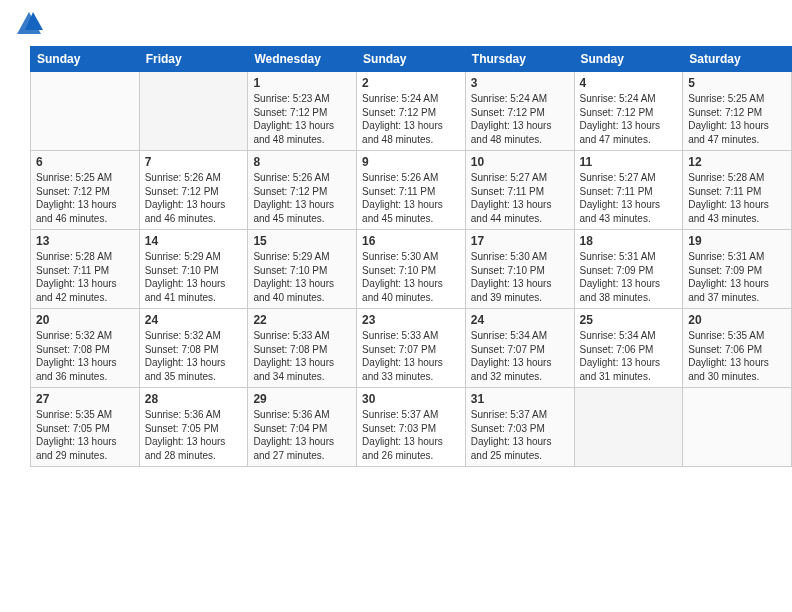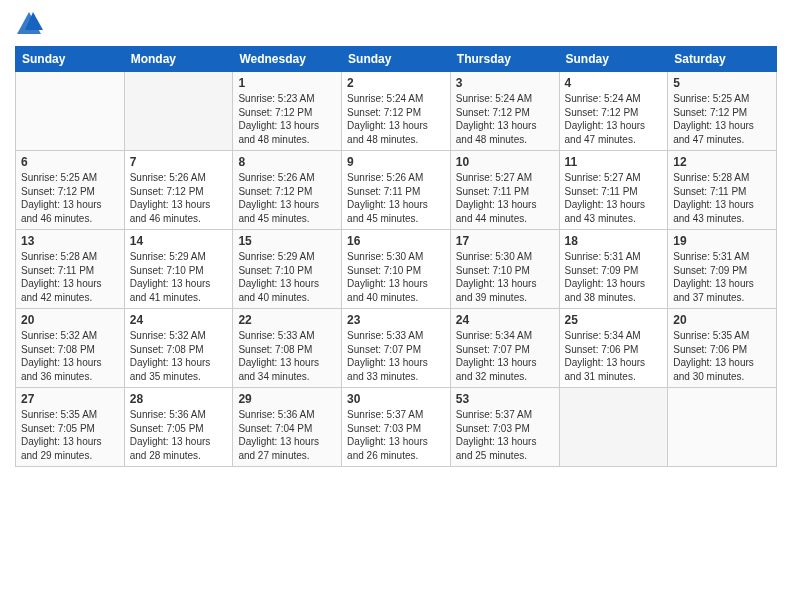--- a/index.html
+++ b/index.html
@@ -50,20 +50,21 @@
       line-height: 1.1;
     }
     .title-location {
       font-size: 14px;
       color: #333;
     }
     .calendar {
       width: 100%;
       border-collapse: collapse;
       table-layout: fixed;
+      margin-left: 15px;
     }
     .calendar th {
       background: #1565C0;
       color: #fff;
       text-align: left;
       padding: 5px 6px;
       font-size: 12px;
       font-weight: bold;
       border: 1px solid #1565C0;
     }
@@ -115,21 +116,21 @@
     <div class="title-block">
       <div class="title-month"></div>
       <div class="title-location"></div>
     </div>
   </div>
 
   <table class="calendar">
     <thead>
       <tr>
       <th>Sunday</th>
-          <th>Monday</th>
+          <th>Friday</th>
           <th>Wednesday</th>
           <th>Sunday</th>
           <th>Thursday</th>
           <th>Sunday</th>
           <th>Saturday</th>
         </tr>
     </thead>
     <tbody id="calendar-body">
     <tr class="week-row">
           <td class="empty"></td>
@@ -346,21 +347,21 @@
 and 27 minutes.</div>
           </td>
           <td>
             <span class="day-num">30</span>
             <div class="day-info" style="white-space: pre-line;">Sunrise: 5:37 AM
 Sunset: 7:03 PM
 Daylight: 13 hours
 and 26 minutes.</div>
           </td>
           <td>
-            <span class="day-num">53</span>
+            <span class="day-num">31</span>
             <div class="day-info" style="white-space: pre-line;">Sunrise: 5:37 AM
 Sunset: 7:03 PM
 Daylight: 13 hours
 and 25 minutes.</div>
           </td>
           <td class="empty"></td>
           <td class="empty"></td>
         </tr>
       </tbody>
   </table>

